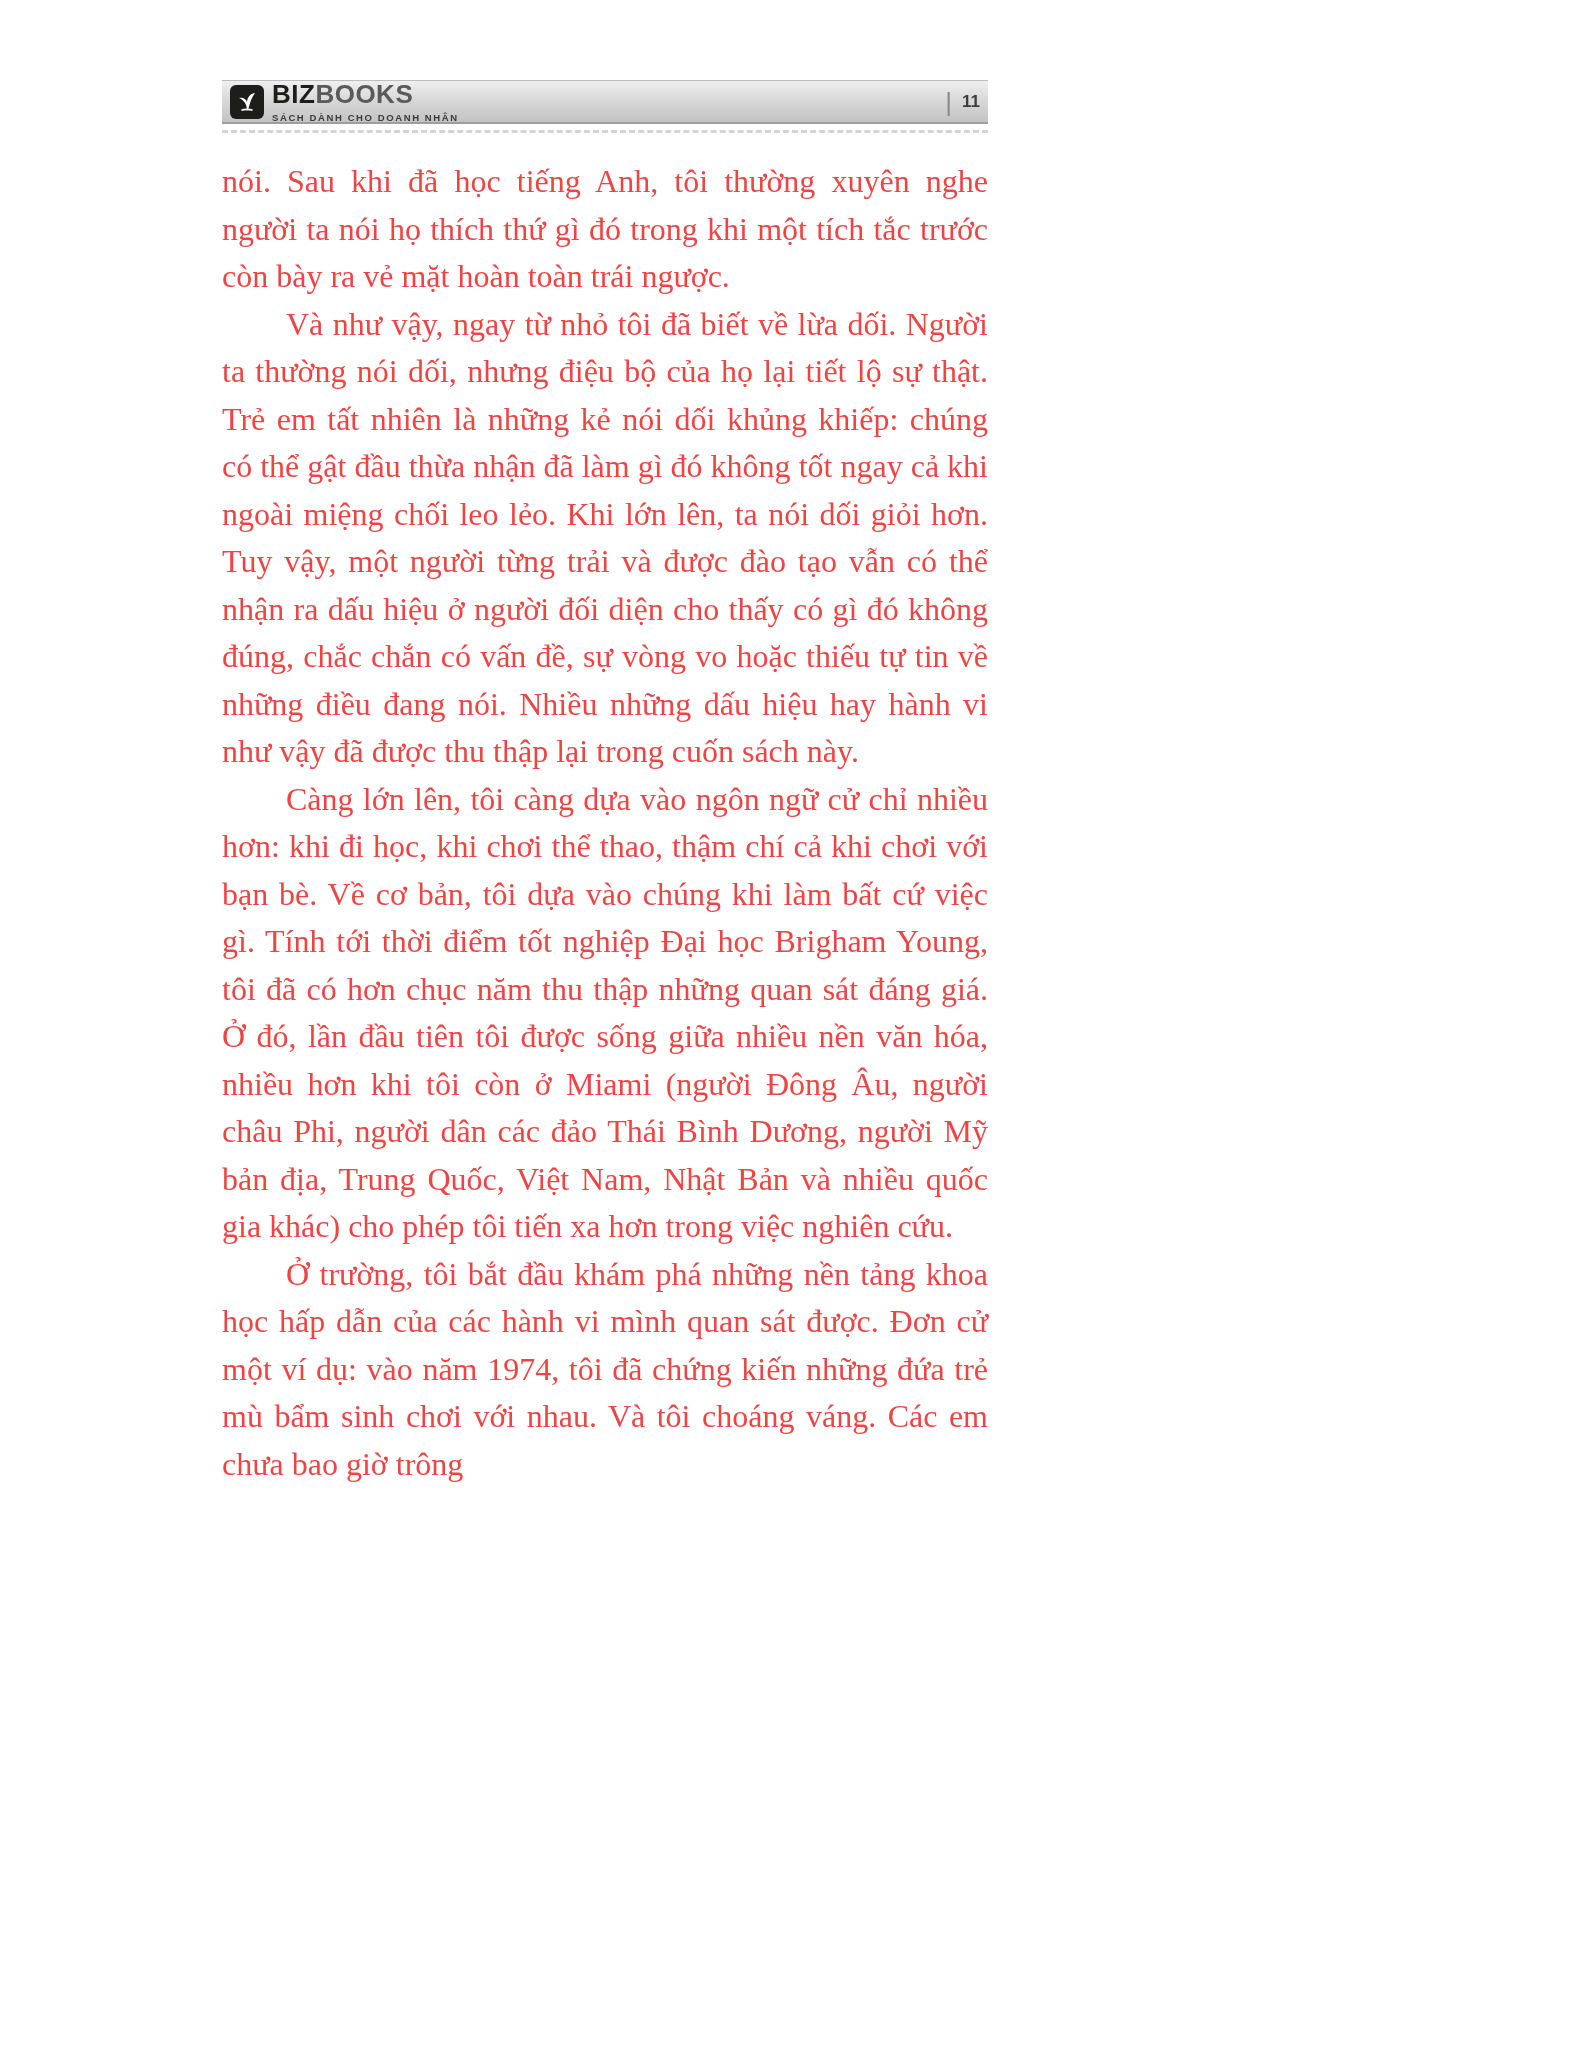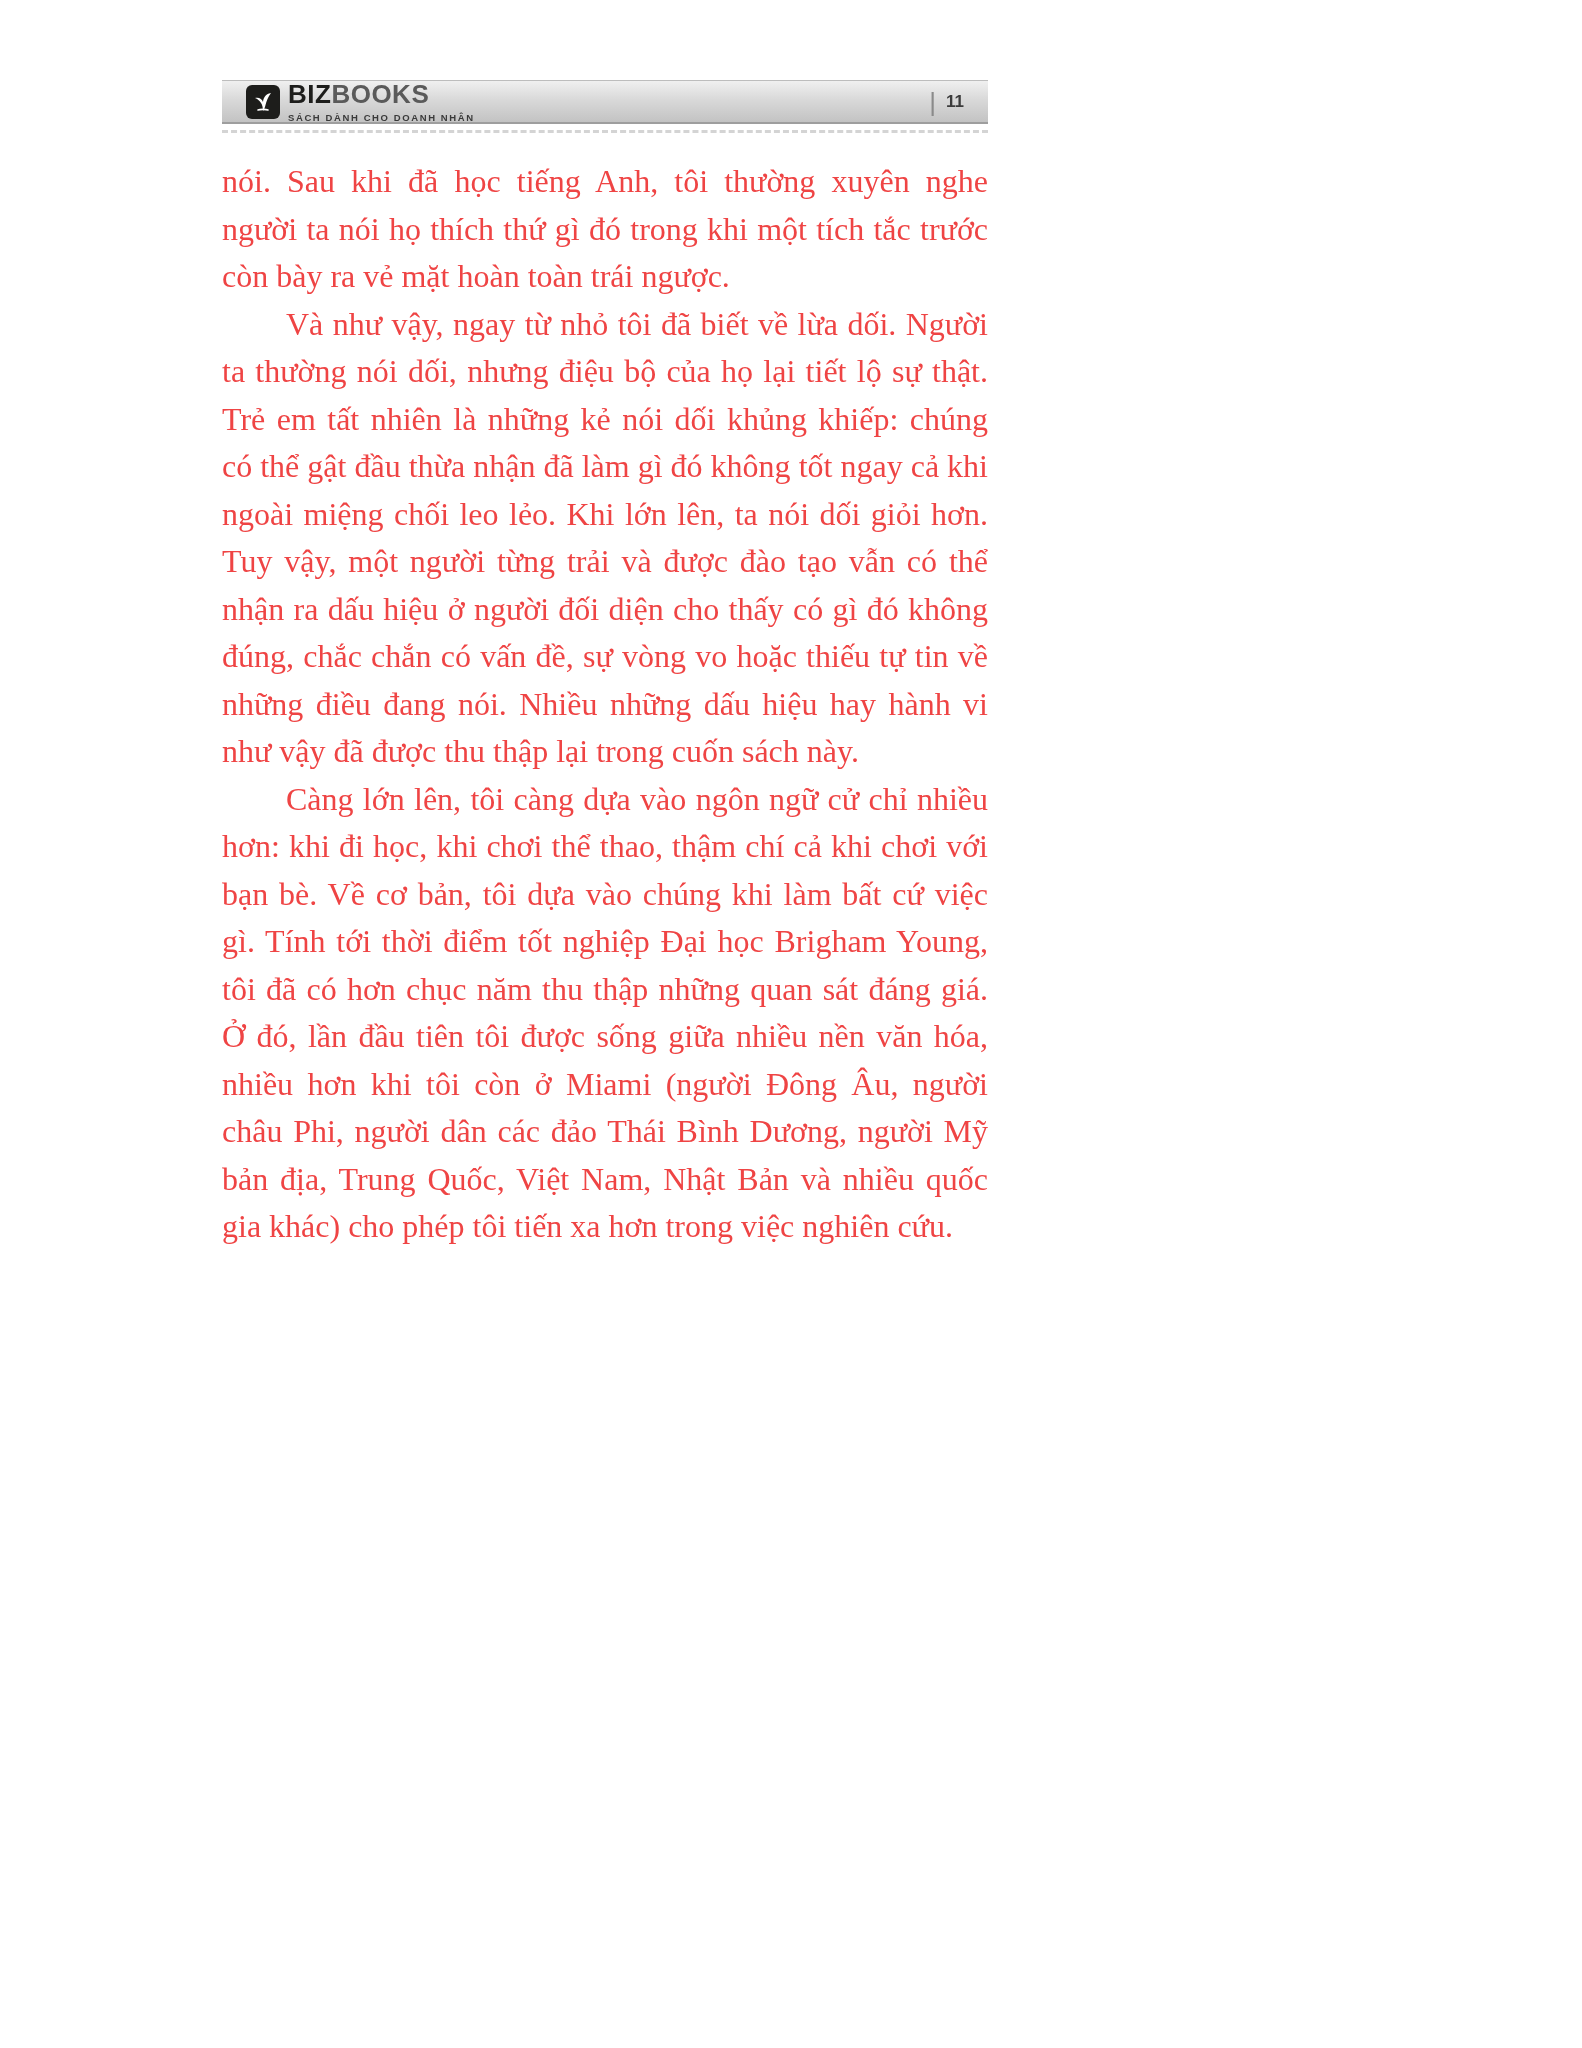--- a/index.html
+++ b/index.html
@@ -22,21 +22,21 @@
     top: 80px;
     left: 222px;
     width: 766px;
     height: 44px;
     background: linear-gradient(180deg, #f0f0f0 0%, #d9d9d9 45%, #c3c3c3 100%);
     border-top: 1px solid #bdbdbd;
     border-bottom: 2px solid #9e9e9e;
     display: flex;
     align-items: center;
     justify-content: space-between;
-    padding: 0 24px;
+    padding: 0 8px;
     box-sizing: border-box;
   }
   .perforation {
     position: absolute;
     top: 130px;
     left: 222px;
     width: 766px;
     height: 0;
     border-top: 3px dashed #d4d4d4;
   }
@@ -147,15 +147,16 @@
       <span class="page-number-sep">|</span>
       <span class="page-number">11</span>
     </div>
   </div>
   <div class="perforation"></div>
 
   <div class="text-block">
     <p class="no-indent">nói. Sau khi đã học tiếng Anh, tôi thường xuyên nghe người ta nói họ thích thứ gì đó trong khi một tích tắc trước còn bày ra vẻ mặt hoàn toàn trái ngược.</p>
     <p>Và như vậy, ngay từ nhỏ tôi đã biết về lừa dối. Người ta thường nói dối, nhưng điệu bộ của họ lại tiết lộ sự thật. Trẻ em tất nhiên là những kẻ nói dối khủng khiếp: chúng có thể gật đầu thừa nhận đã làm gì đó không tốt ngay cả khi ngoài miệng chối leo lẻo. Khi lớn lên, ta nói dối giỏi hơn. Tuy vậy, một người từng trải và được đào tạo vẫn có thể nhận ra dấu hiệu ở người đối diện cho thấy có gì đó không đúng, chắc chắn có vấn đề, sự vòng vo hoặc thiếu tự tin về những điều đang nói. Nhiều những dấu hiệu hay hành vi như vậy đã được thu thập lại trong cuốn sách này.</p>
     <p>Càng lớn lên, tôi càng dựa vào ngôn ngữ cử chỉ nhiều hơn: khi đi học, khi chơi thể thao, thậm chí cả khi chơi với bạn bè. Về cơ bản, tôi dựa vào chúng khi làm bất cứ việc gì. Tính tới thời điểm tốt nghiệp Đại học Brigham Young, tôi đã có hơn chục năm thu thập những quan sát đáng giá. Ở đó, lần đầu tiên tôi được sống giữa nhiều nền văn hóa, nhiều hơn khi tôi còn ở Miami (người Đông Âu, người châu Phi, người dân các đảo Thái Bình Dương, người Mỹ bản địa, Trung Quốc, Việt Nam, Nhật Bản và nhiều quốc gia khác) cho phép tôi tiến xa hơn trong việc nghiên cứu.</p>
+    <p>Ở trường, tôi bắt đầu khám phá những nền tảng khoa học hấp dẫn của các hành vi mình quan sát được. Đơn cử một ví dụ: vào năm 1974, tôi đã chứng kiến những đứa trẻ mù bẩm sinh chơi với nhau. Và tôi choáng váng. Các em chưa bao giờ trông</p>
   </div>
 
 </div>
 
 </body></html>

